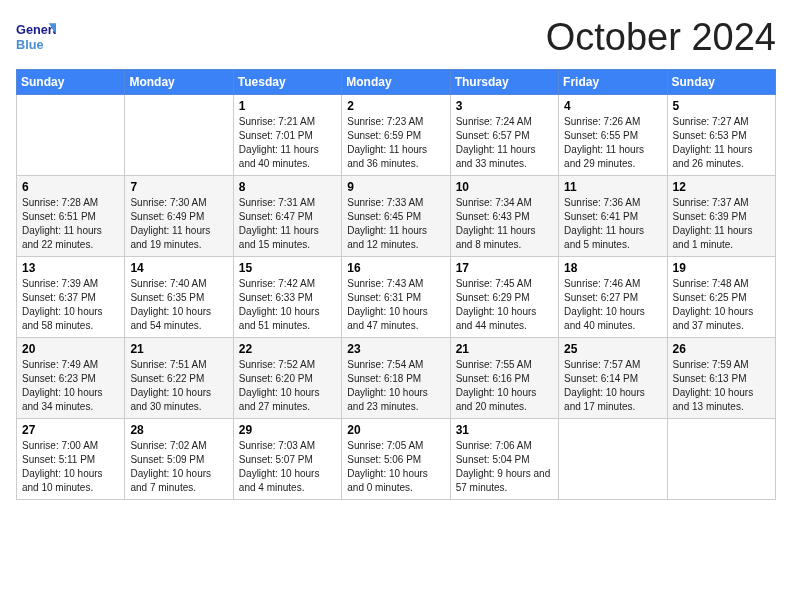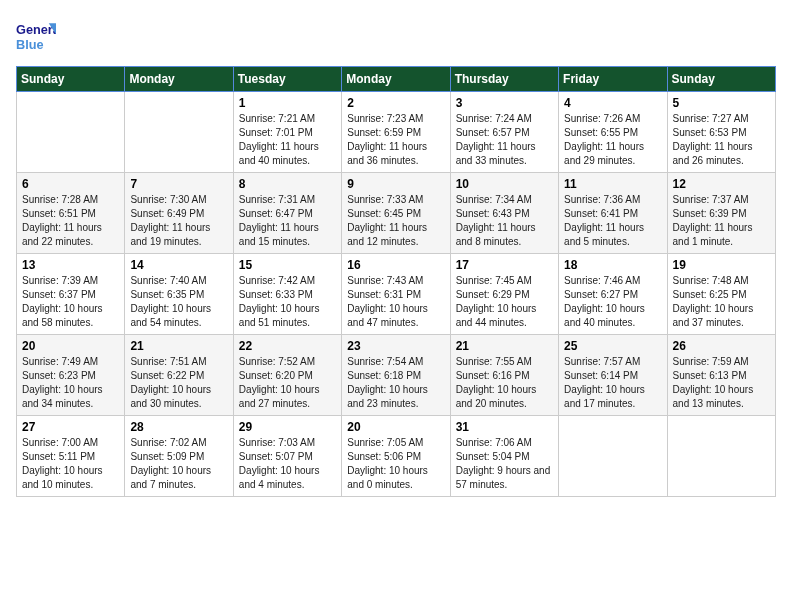--- a/index.html
+++ b/index.html
@@ -31,21 +31,21 @@
     .title-block { text-align: right; }
     .month-title { font-size: 38px; font-weight: normal; color: #222; }
     .location { font-size: 16px; color: #444; }
 
     .calendar {
       width: 100%;
       border-collapse: collapse;
       font-size: 11px;
     }
     .calendar th {
-      background: #14532d;
+      background: #3b82f6;
       color: #fff;
       padding: 5px 4px;
       text-align: left;
       font-size: 12px;
       font-weight: bold;
       border: 1px solid #5588dd;
     }
     .calendar td {
       border: 1px solid #ccc;
       vertical-align: top;
@@ -80,20 +80,21 @@
 
 <div class="header">
   <div class="logo">
     <svg class="logo-icon" viewBox="0 0 44 44">
       <text x="0" y="20" font-size="14" font-weight="bold" fill="#1a1a8c">General</text>
       <text x="0" y="36" font-size="14" font-weight="bold" fill="#4a90d9">Blue</text>
       <polygon points="36,8 44,8 44,20" fill="#4a90d9"></polygon>
     </svg>
   </div>
   <div class="title-block">
+    <div class="month-title">October 2024</div>
   </div>
 </div>
 
 <table class="calendar">
   <thead>
     <tr>
     <th>Sunday</th>
         <th>Monday</th>
         <th>Tuesday</th>
         <th>Monday</th>

